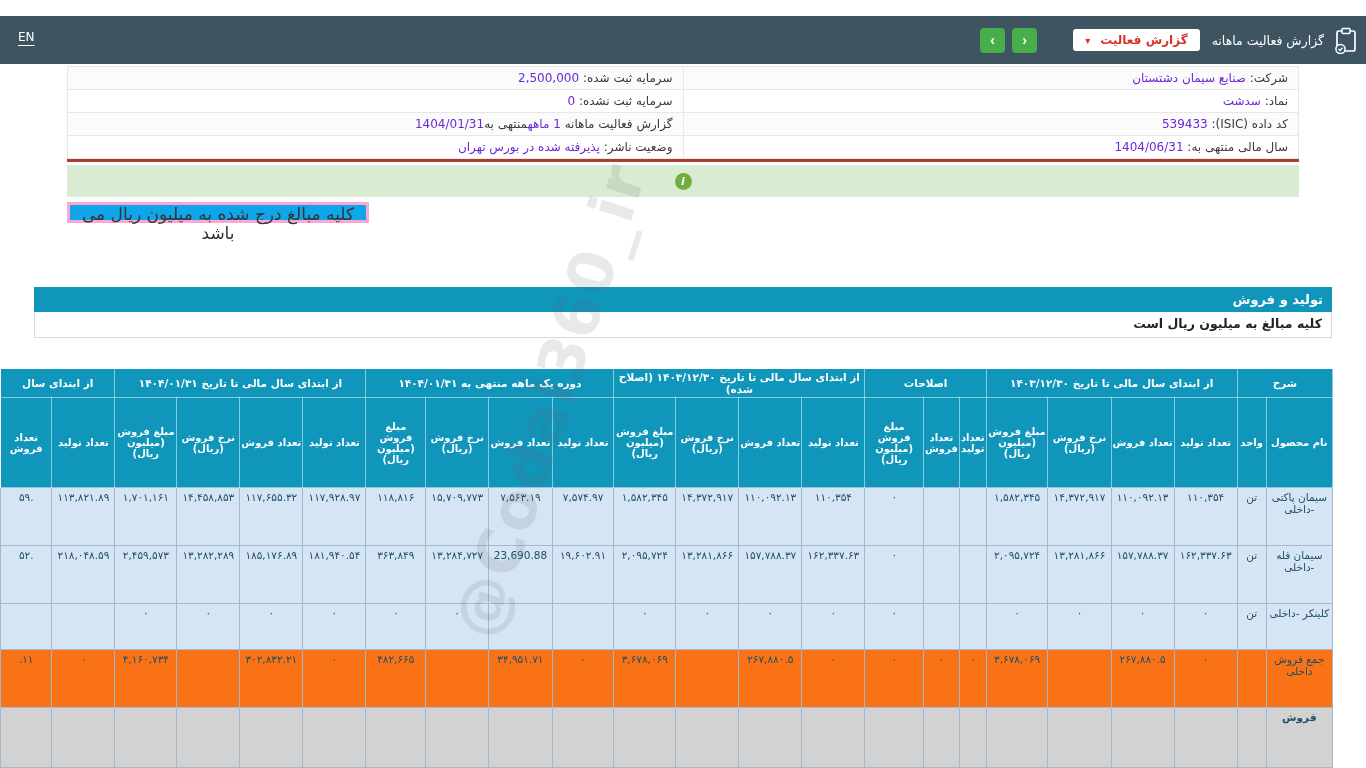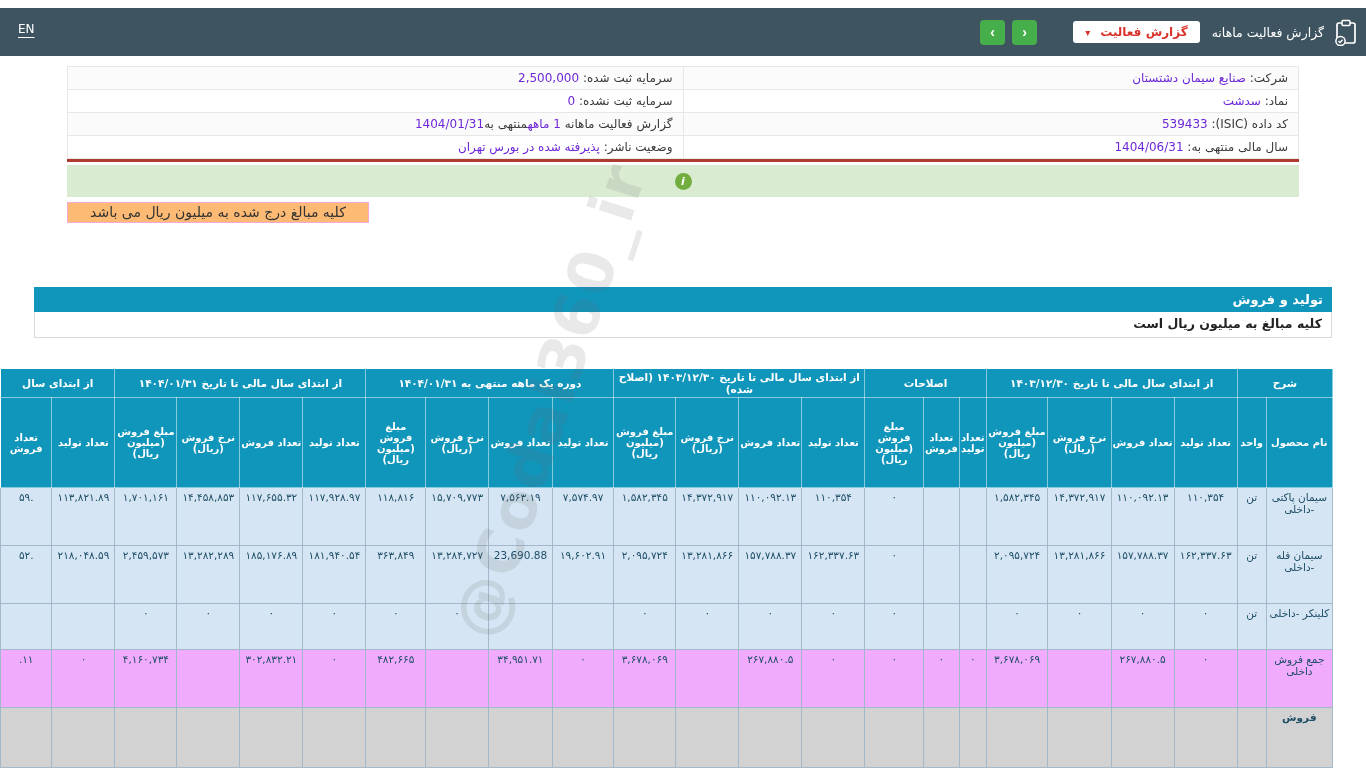--- a/index.html
+++ b/index.html
@@ -1,21 +1,21 @@
 <!DOCTYPE html>
 <html lang="fa"><head>
 <meta charset="utf-8">
 <style>
   *{margin:0;padding:0;box-sizing:border-box}
   html,body{width:1366px;height:768px;overflow:hidden;background:#fff;
     font-family:"DejaVu Sans",sans-serif}
   body{position:relative}
 
   
-  .topbar{position:absolute;top:8px;left:0;width:1366px;height:48px;background:#3E5561}
+  .topbar{position:absolute;top:16px;left:0;width:1366px;height:48px;background:#3E5561}
   .lang{position:absolute;left:18px;top:14px;color:#fff;font-size:12px;
     text-decoration:underline;text-underline-offset:4px;cursor:pointer}
   .tb-right{position:absolute;right:8px;top:0;height:48px;display:flex;align-items:center;direction:ltr}
   .navbtn{width:25px;height:25px;background:#46AE4B;border:none;border-radius:4px;color:#fff;
     font-size:14px;font-weight:bold;text-align:center;line-height:24px;cursor:pointer}
   .navbtn.first{margin-right:7px}
   .dropdown{margin-left:36px;background:#fff;border-radius:3px;padding:4px 12px;font-size:12px;
     font-weight:bold;color:#D9342B;display:flex;direction:rtl;gap:10px;align-items:center;cursor:pointer}
   .dropdown .caret{font-size:10px}
   .tb-title{color:#fff;font-size:12.5px;margin-left:12px}
@@ -29,42 +29,42 @@
   table.info tr:nth-child(even) td{background:#fff}
   table.info .value{color:#6d28d9}
   .red-divider{position:absolute;top:159px;left:67px;right:67px;height:3px;background:#AE3B30}
 
   
   .banner{position:absolute;top:165px;left:67px;right:67px;height:32px;background:#D9ECD2;
     display:flex;align-items:center;justify-content:center;gap:9px;direction:rtl;
     color:#4C9E4C;font-size:13.5px;font-weight:bold}
   .info-ic{width:17px;height:17px;border-radius:50%;background:#72AE3F;color:#fff;font-size:11px;
     font-weight:bold;text-align:center;line-height:17px;font-style:italic;flex:0 0 auto}
-  .note-box{position:absolute;top:202px;left:67px;width:302px;height:21px;border:1px solid #f9a8d4;
-    background:#fdba74;font-size:14px;color:#333;text-align:center;line-height:19px;direction:rtl}
+  .note-box{position:absolute;top:202px;left:67px;width:302px;height:21px;border:3px solid #f9a8d4;
+    background:#0ea5e9;font-size:17px;color:#333;text-align:center;line-height:19px;direction:rtl}
 
   
   .sec-bar{position:absolute;top:287px;left:34px;right:34px;height:25px;background:#1095BB;color:#fff;
     font-weight:bold;font-size:13px;direction:rtl;padding:0 9px;line-height:25px;text-align:right}
   .sec-note{position:absolute;top:312px;left:34px;right:34px;height:26px;background:#fff;
     border:1px solid #DADADA;border-top:none;color:#222;font-weight:bold;font-size:12.5px;
     direction:rtl;padding:0 9px;line-height:24px;text-align:right}
 
   
   .tbl-wrap{position:absolute;top:368px;right:33px;left:0;height:400px;overflow:hidden;direction:rtl}
   table.main{border-collapse:collapse;table-layout:fixed;direction:rtl}
   table.main th{background:#1095BB;color:#fff;border:1px solid rgba(255,255,255,.5);
     font-size:10px;padding:2px 1px;font-weight:bold;text-align:center}
   table.main thead tr.grprow th{height:29px;font-size:10.5px}
   table.main thead tr.colrow th{height:90px;vertical-align:middle}
   table.main td{border:1px solid #A3B8CB;font-size:10.5px;color:#1D4E66;vertical-align:top;
     padding:3px 2px;text-align:center;overflow:hidden}
   tr.section td{background:#DCE3EC}
   tr.data td{background:#D5E5F4}
-  tr.total td{background:#f0abfc}
+  tr.total td{background:#f97316}
   tr.section-end td{background:#D2D2D2}
   tr.section td.pname,tr.section-end td.pname{font-weight:bold}
   td.pname{text-align:right;padding:3px 4px}
   td.num{direction:ltr;unicode-bidi:embed}
 
   
   .watermark{position:absolute;left:340px;top:95px;width:420px;height:610px;pointer-events:none;
     z-index:40;display:flex;align-items:center;justify-content:center}
   .watermark span{transform:rotate(-72deg);font-size:62px;font-weight:bold;
     color:rgba(110,110,110,.15);white-space:nowrap;letter-spacing:2px}

